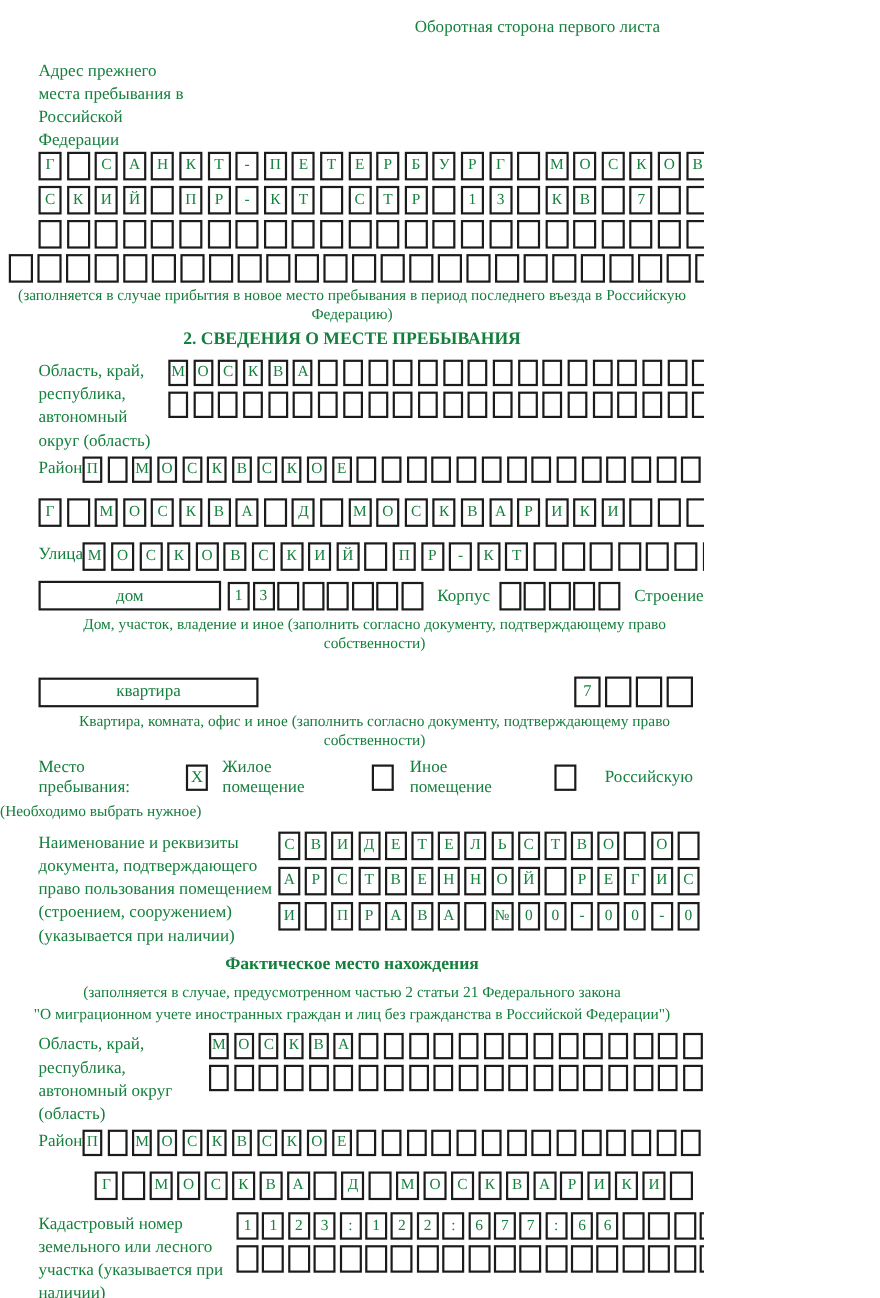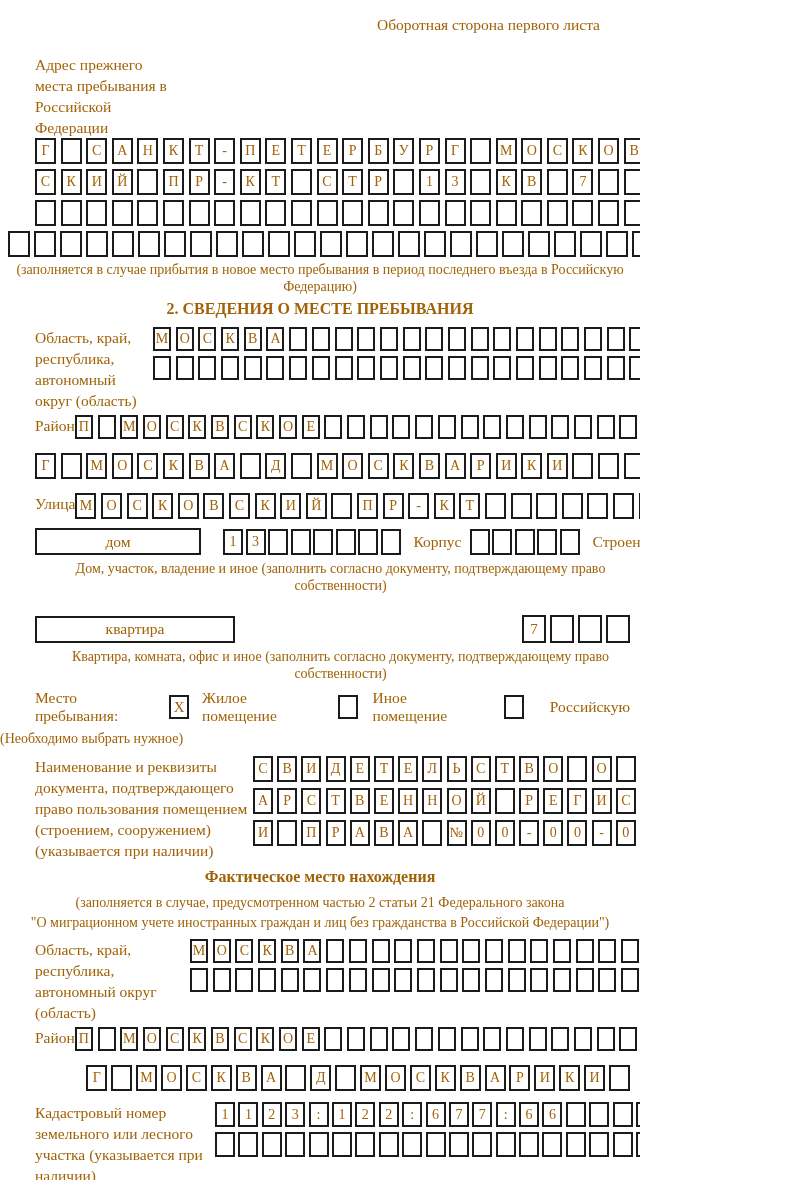--- a/index.html
+++ b/index.html
@@ -1,18 +1,18 @@
 <!DOCTYPE html>
 <html lang="ru"><head>
 <meta charset="utf-8">
 <style>
   html,body{margin:0;padding:0;background:#fff;}
   .page{
     width:640px;height:1180px;overflow:hidden;position:relative;
-    background:#fff;color:#a16207;
+    background:#fff;color:#15803d;
     font-family:"Liberation Serif","DejaVu Serif",serif;
   }
   .hdr{padding:16px 40px 0 0;text-align:right;font-size:15.5px;}
   .row{display:flex;align-items:flex-start;padding:0 10px 0 35px;}
   .rows{margin-left:auto;display:flex;flex-direction:column;gap:5px;}
   .row > .cells{margin-left:auto;}
   .lbl{font-size:15.5px;line-height:21px;flex:0 0 auto;}
   .cells{display:flex;flex-wrap:nowrap;}
   .cell{
     flex:0 0 auto;border:2px solid #1b1b1b;box-sizing:border-box;background:#fff;
@@ -39,21 +39,21 @@
   .oblast-lbl{width:118px;}
   .raion{margin-top:2px;}
   .gorod{margin-top:5px;align-items:center;min-height:44px;}
   .gorod-lbl{width:146px;}
   .ulitsa{margin-top:5px;}
   .domrow{margin-top:9px;align-items:center;}
   .field-box{
     border:2px solid #1b1b1b;box-sizing:border-box;height:27px;
     display:flex;align-items:center;justify-content:center;font-size:15.5px;flex:0 0 auto;
   }
-  .dom-box{width:166px;margin-right:22px;}
+  .dom-box{width:166px;margin-right:6px;}
   .kv-box{width:200px;margin-right:9px;}
   .inline-lbl{font-size:15.5px;margin:0 8px 0 13px;flex:0 0 auto;}
   .fine{margin-top:5px;}
   .kvrow{margin-top:21px;align-items:center;}
   .mesto{margin-top:7px;align-items:center;font-size:15.5px;}
   .cb{
     width:20px;height:24px;border:2px solid #1b1b1b;box-sizing:border-box;
     display:flex;align-items:center;justify-content:center;font-size:15px;flex:0 0 auto;
   }
   .cb1{margin-left:9px;} .opt1{margin-left:13px;}

